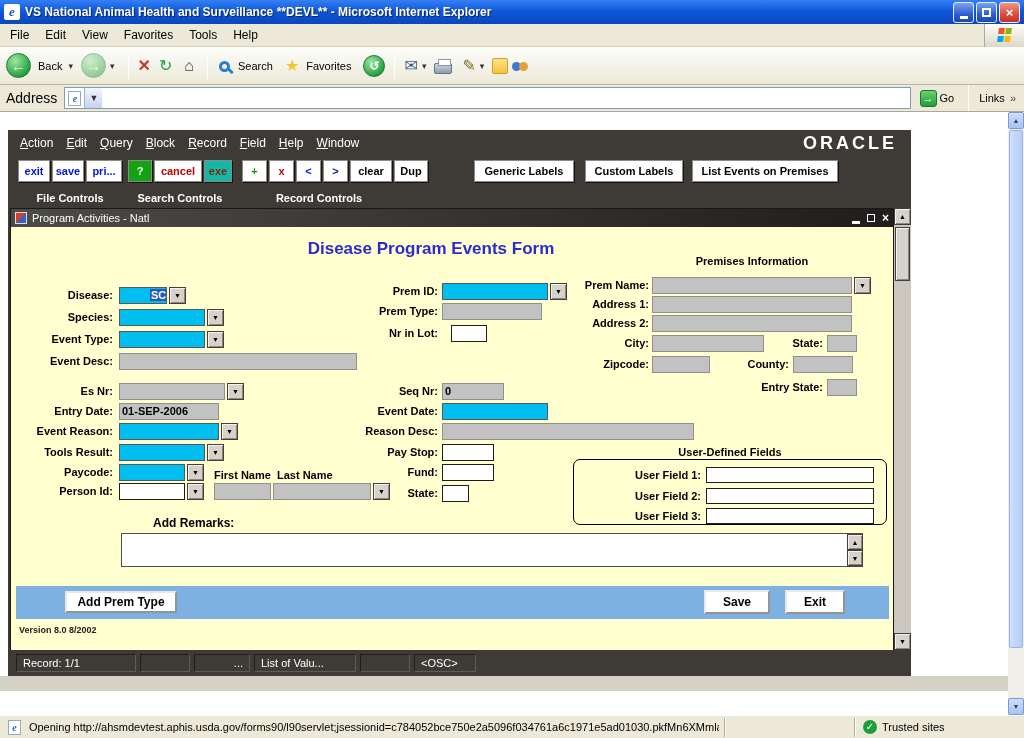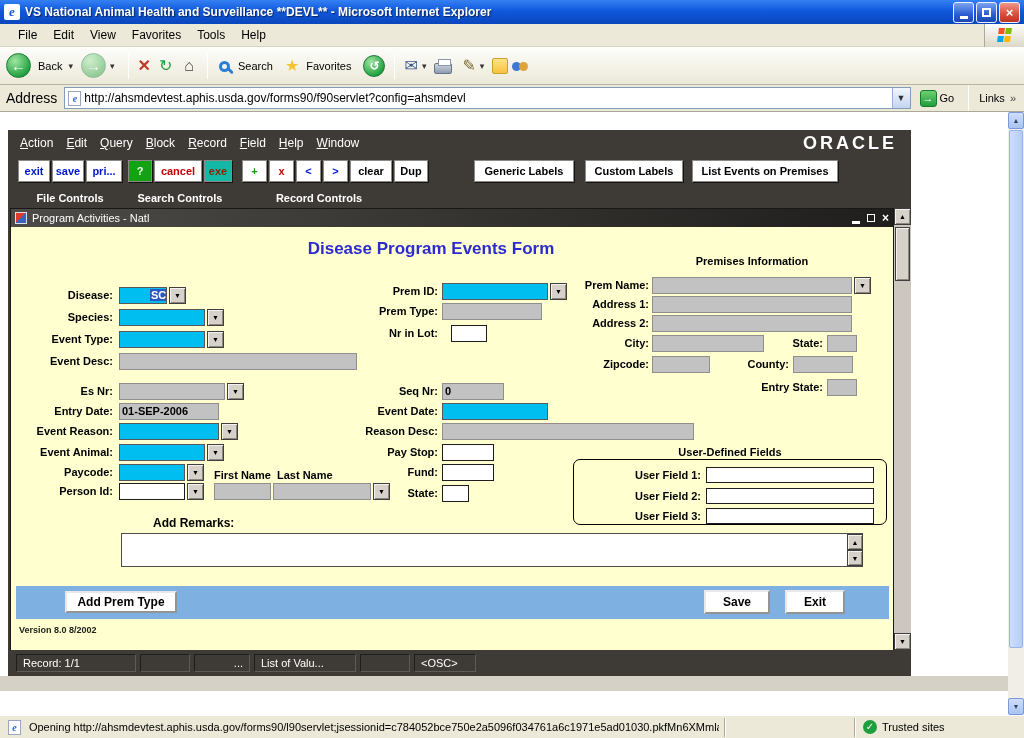--- a/index.html
+++ b/index.html
@@ -16,21 +16,21 @@
     flex:1; white-space:nowrap; overflow:hidden; }
   .tb-btn { width:21px; height:21px; border-radius:3px; border:1px solid #eaf0ff; margin-left:2px;
     display:flex; align-items:center; justify-content:center; color:#fff; font-weight:bold; }
   .tb-blue { background:linear-gradient(180deg,#7ba3f2,#2c5ed2 60%,#1b48b4); }
   .tb-close { background:linear-gradient(180deg,#f0978a,#da4c38 60%,#bc3523); font-size:13px; line-height:13px; }
   .glyph-min { width:8px; height:3px; background:#fff; margin-top:10px; }
   .glyph-max { width:9px; height:9px; border:2px solid #fff; }
 
   
   .menubar { position:absolute; left:0; top:24px; width:1024px; height:23px; background:#ece9d8;
-    border-bottom:1px solid #d8d4c4; display:flex; align-items:center; padding-left:10px; }
+    border-bottom:1px solid #d8d4c4; display:flex; align-items:center; padding-left:2px; }
   .menu-item { font-size:12px; color:#000; padding:3px 8px; }
   .winlogo-panel { margin-left:auto; width:40px; height:23px; border-left:1px solid #aca899;
     background:linear-gradient(180deg,#fdfdfb,#dcd8c8); display:flex; align-items:center; justify-content:center; }
   .winlogo { width:14px; height:14px; display:grid; grid-template-columns:6px 6px; grid-gap:1px; transform:skewX(-8deg); }
   .winlogo i { display:block; width:6px; height:6px; }
 
   
   .toolbar { position:absolute; left:0; top:47px; width:1024px; height:38px; background:linear-gradient(180deg,#fdfdfb,#ece9d8);
     border-bottom:1px solid #b9b5a4; display:flex; align-items:center; padding:0 6px; gap:4px; }
   .nav-circle { width:25px; height:25px; border-radius:50%; border:1px solid #1d7a35;
@@ -209,21 +209,20 @@
     <span class="ticon" style="color:#7a6a30;margin-left:6px">✎</span>
     <span class="caret">▾</span>
     <span class="sq-yellow"></span>
     <span class="ppl"></span>
   </div>
 
   <div class="addressbar">
     <span class="addr-label">Address</span>
     <span class="addr-box">
       <span class="page-icon">e</span>
-      <input class="addr-input" value="http://ahsmdevtest.aphis.usda.gov/forms90/f90servlet?config=ahsmdevl" style="">
       <span class="addr-dd">▼</span>
     </span>
     <span class="go-btn">
       <span class="go-icon">→</span>
       <span class="go-label">Go</span>
     </span>
     <span class="tsep"></span>
     <span class="links-label">Links</span>
     <span class="chev">»</span>
   </div>
@@ -280,21 +279,21 @@
         <div class="form-title">Disease Program Events Form</div>
         <div class="fhead" style="left:631px;top:28px;width:220px">Premises Information</div>
 
         <div class="flbl" style="left:2px;top:62px;width:100px">Disease:</div>
         <div class="flbl" style="left:2px;top:84px;width:100px">Species:</div>
         <div class="flbl" style="left:2px;top:106px;width:100px">Event Type:</div>
         <div class="flbl" style="left:2px;top:128px;width:100px">Event Desc:</div>
         <div class="flbl" style="left:2px;top:158px;width:100px">Es Nr:</div>
         <div class="flbl" style="left:2px;top:178px;width:100px">Entry Date:</div>
         <div class="flbl" style="left:2px;top:198px;width:100px">Event Reason:</div>
-        <div class="flbl" style="left:2px;top:219px;width:100px">Event Animal:</div>
+        <div class="flbl" style="left:2px;top:219px;width:100px">Tools Result:</div>
         <div class="flbl" style="left:2px;top:239px;width:100px">Paycode:</div>
         <div class="flbl" style="left:2px;top:258px;width:100px">Person Id:</div>
         <div class="flbl tl" style="left:203px;top:242px;width:62px">First Name</div>
         <div class="flbl tl" style="left:266px;top:242px;width:62px">Last Name</div>
 
         <div class="fld cyan" style="left:108px;top:60px;width:48px"><span class="sel">SCR</span></div>
         <span class="dd" style="left:158px;top:60px"></span>
         <div class="fld cyan" style="left:108px;top:82px;width:86px"></div>
         <span class="dd" style="left:196px;top:82px"></span>
         <div class="fld cyan" style="left:108px;top:104px;width:86px"></div>

